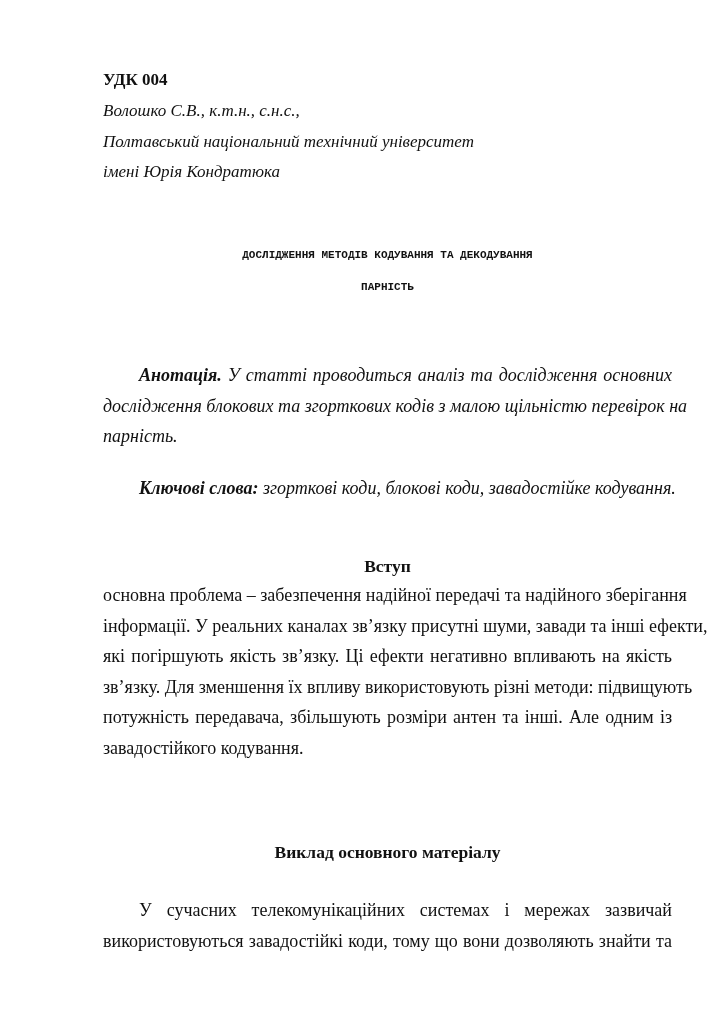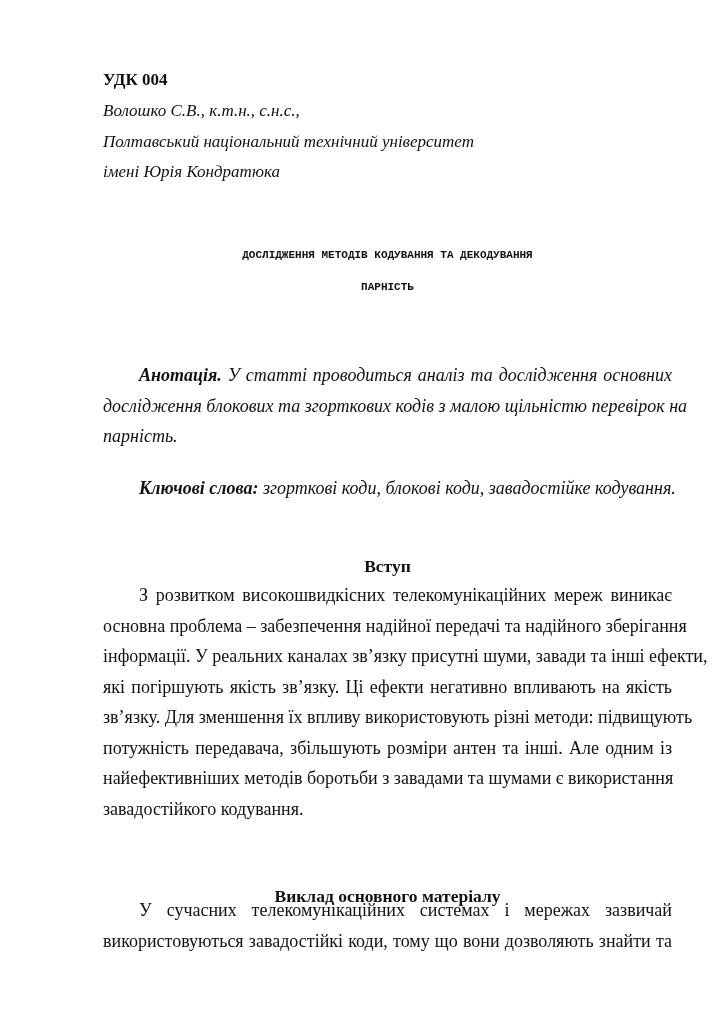--- a/index.html
+++ b/index.html
@@ -14,21 +14,21 @@
     .authors div { white-space: nowrap; }
     .title { position: absolute; top: 240px; left: 0; width: 569px; text-align: center; font-weight: bold; font-size: 11px; line-height: 31.5px; font-family: Liberation Mono, monospace; }
     .para { position: absolute; left: 0; width: 569px; font-size: 18px; line-height: 30.5px; text-align: justify; text-align-last: left; }
     .abstract { top: 360px; font-style: italic; }
     .abstract .lbl { font-weight: bold; }
     .keywords { top: 473px; font-style: italic; }
     .keywords .lbl { font-weight: bold; }
     .heading { position: absolute; left: 0; width: 569px; text-align: center; font-weight: bold; font-size: 17.5px; line-height: 24px; }
     .h-intro { top: 530px; margin-top: 24px; }
     .intro { top: 580px; }
-    .h-main { top: 884px; }
+    .h-main { top: 840px; }
     .main { top: 895px; }
     .line { display: block; text-align: justify; text-align-last: justify; white-space: nowrap; }
     .line.last { text-align-last: left; }
     .line.ind { padding-left: 36px; }
   </style>
 </head>
 <body>
 
 <div class="page">
 
@@ -51,27 +51,25 @@
     <span class="line last">парність.</span>
   </div>
 
   <div class="para keywords">
     <span class="line last ind"><span class="lbl">Ключові слова:</span><span> згорткові коди, блокові коди, завадостійке кодування.</span></span>
   </div>
 
   <div class="heading h-intro">Вступ</div>
 
   <div class="para intro">
-    <span class="line ind">З розвитком високошвидкісних телекомунікаційних мереж виникає</span>
     <span class="line">основна проблема – забезпечення надійної передачі та надійного зберігання</span>
     <span class="line">інформації. У реальних каналах зв’язку присутні шуми, завади та інші ефекти,</span>
     <span class="line">які погіршують якість зв’язку. Ці ефекти негативно впливають на якість</span>
     <span class="line">зв’язку. Для зменшення їх впливу використовують різні методи: підвищують</span>
     <span class="line">потужність передавача, збільшують розміри антен та інші. Але одним із</span>
-    <span class="line">найефективніших методів боротьби з завадами та шумами є використання</span>
     <span class="line last">завадостійкого кодування.</span>
   </div>
 
   <div class="heading h-main">Виклад основного матеріалу</div>
 
   <div class="para main">
     <span class="line ind">У сучасних телекомунікаційних системах і мережах зазвичай</span>
     <span class="line">використовуються завадостійкі коди, тому що вони дозволяють знайти та</span>
   </div>
 

